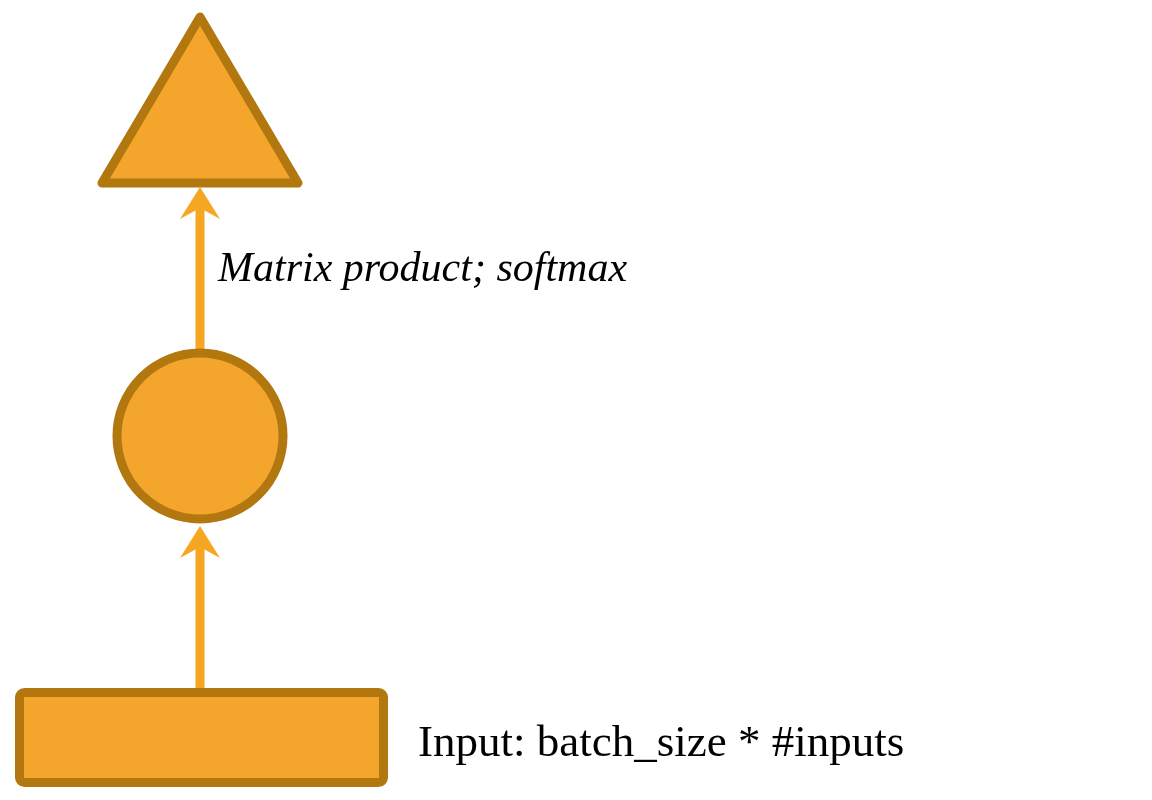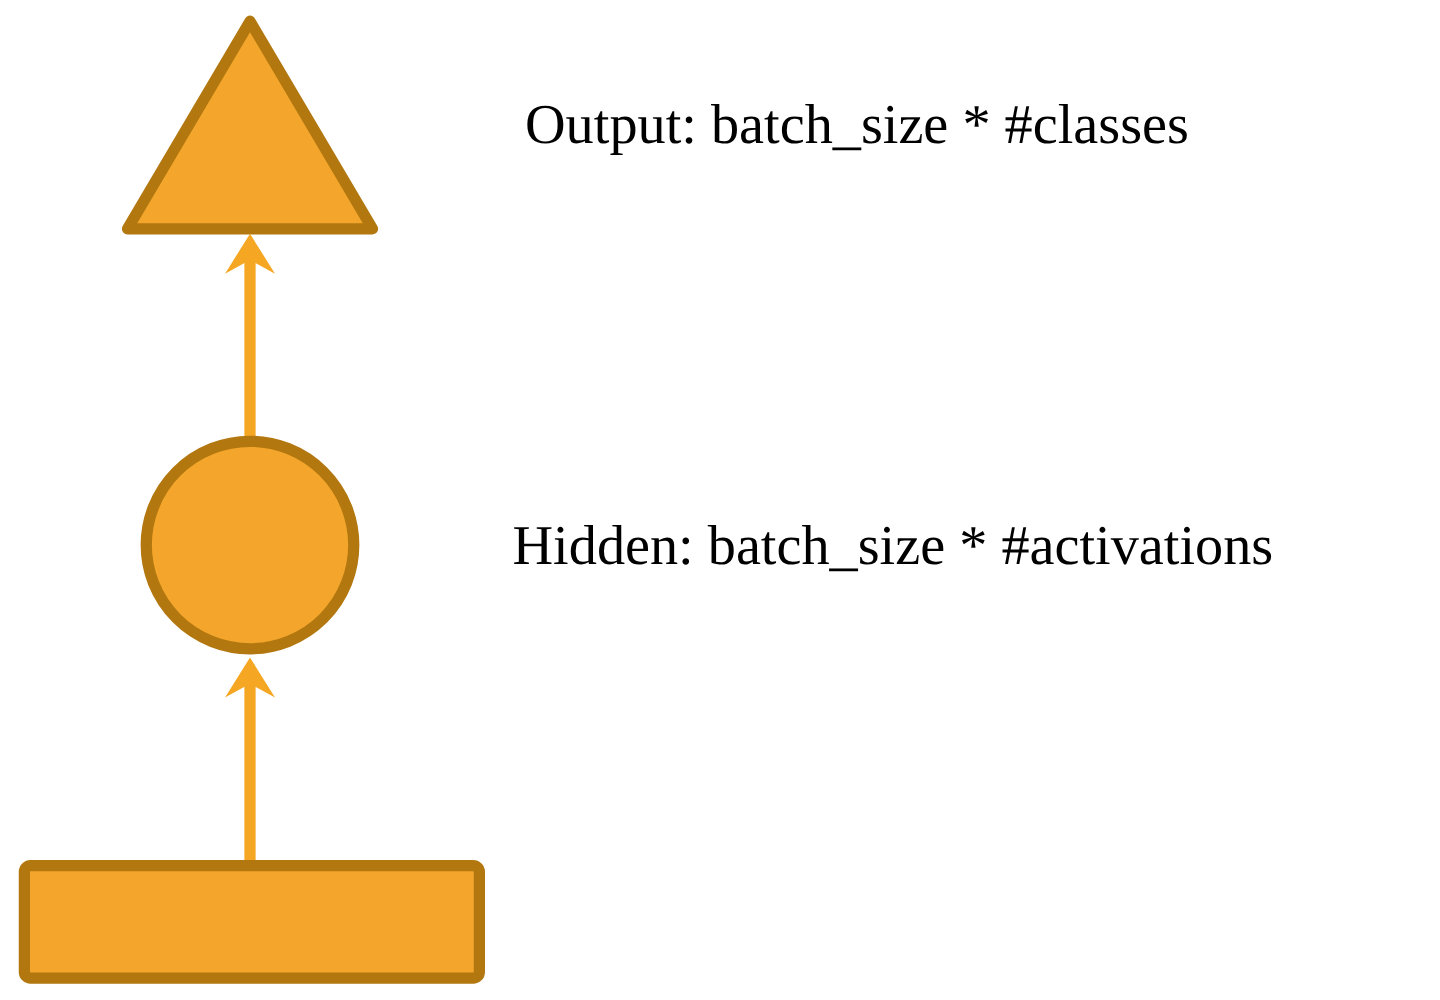--- a/index.html
+++ b/index.html
@@ -57,20 +57,20 @@
     <circle cx="200" cy="436" r="83" stroke-width="9" fill="#F4A62C" stroke="#B2770E"></circle>
 
     <g>
       <line x1="200" y1="689" x2="200" y2="545" stroke-width="9" stroke="#F5A623"></line>
       <polygon points="200,526 220,558 200,547 180,558" fill="#F5A623"></polygon>
     </g>
 
     <rect x="19.5" y="692.5" width="364" height="90" rx="5" stroke-width="9" fill="#F4A62C" stroke="#B2770E"></rect>
   </svg>
 
-  <div class="node-label" style="left: 420px; top: 100px;">Output: batch_size * #classes</div>
+
+  <div class="edge-label" style="left: 218px; top: 267px;">Matrix product; softmax</div>
 
 
-  <div class="node-label" style="left: 410px; top: 437px;">Hidden: batch_size * #activations</div>
 
-
+  <div class="node-label" style="left: 418px; top: 742px;">Input: batch_size * #inputs</div>
 
 </div>
 
 </body></html>

